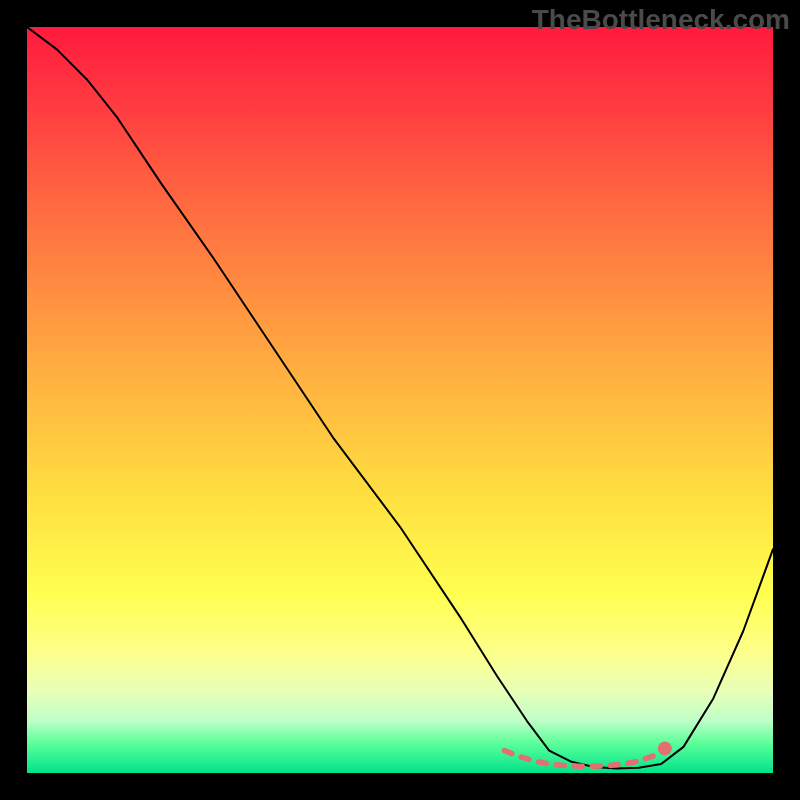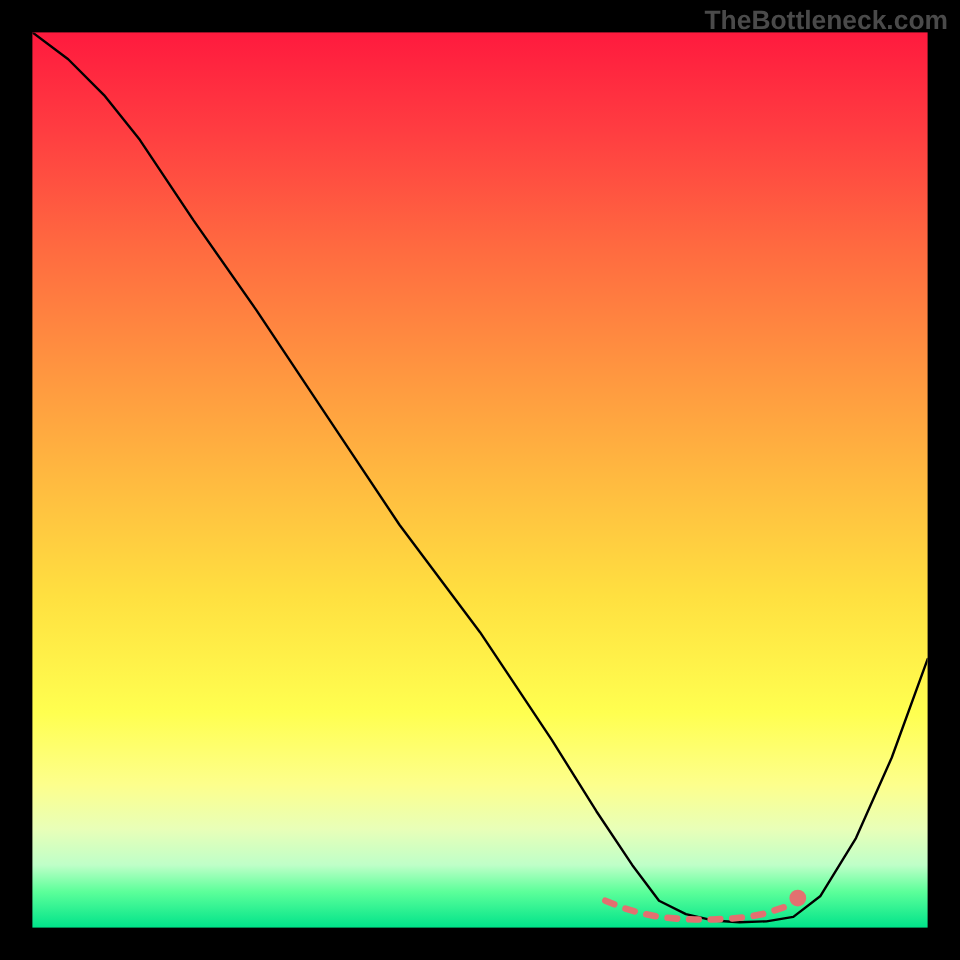--- a/index.html
+++ b/index.html
@@ -9,21 +9,21 @@
     background: #000;
     font-family: Arial, sans-serif;
     position: relative;
     overflow: hidden;
   }
   .watermark {
     position: absolute;
     top: 4px;
     right: 10px;
     color: #4a4a4a;
-    font-size: 22px;
+    font-size: 28px;
     font-weight: bold;
     z-index: 20;
   }
   .plot-area {
     position: absolute;
     left: 27px;
     top: 27px;
     width: 746px;
     height: 746px;
   }

